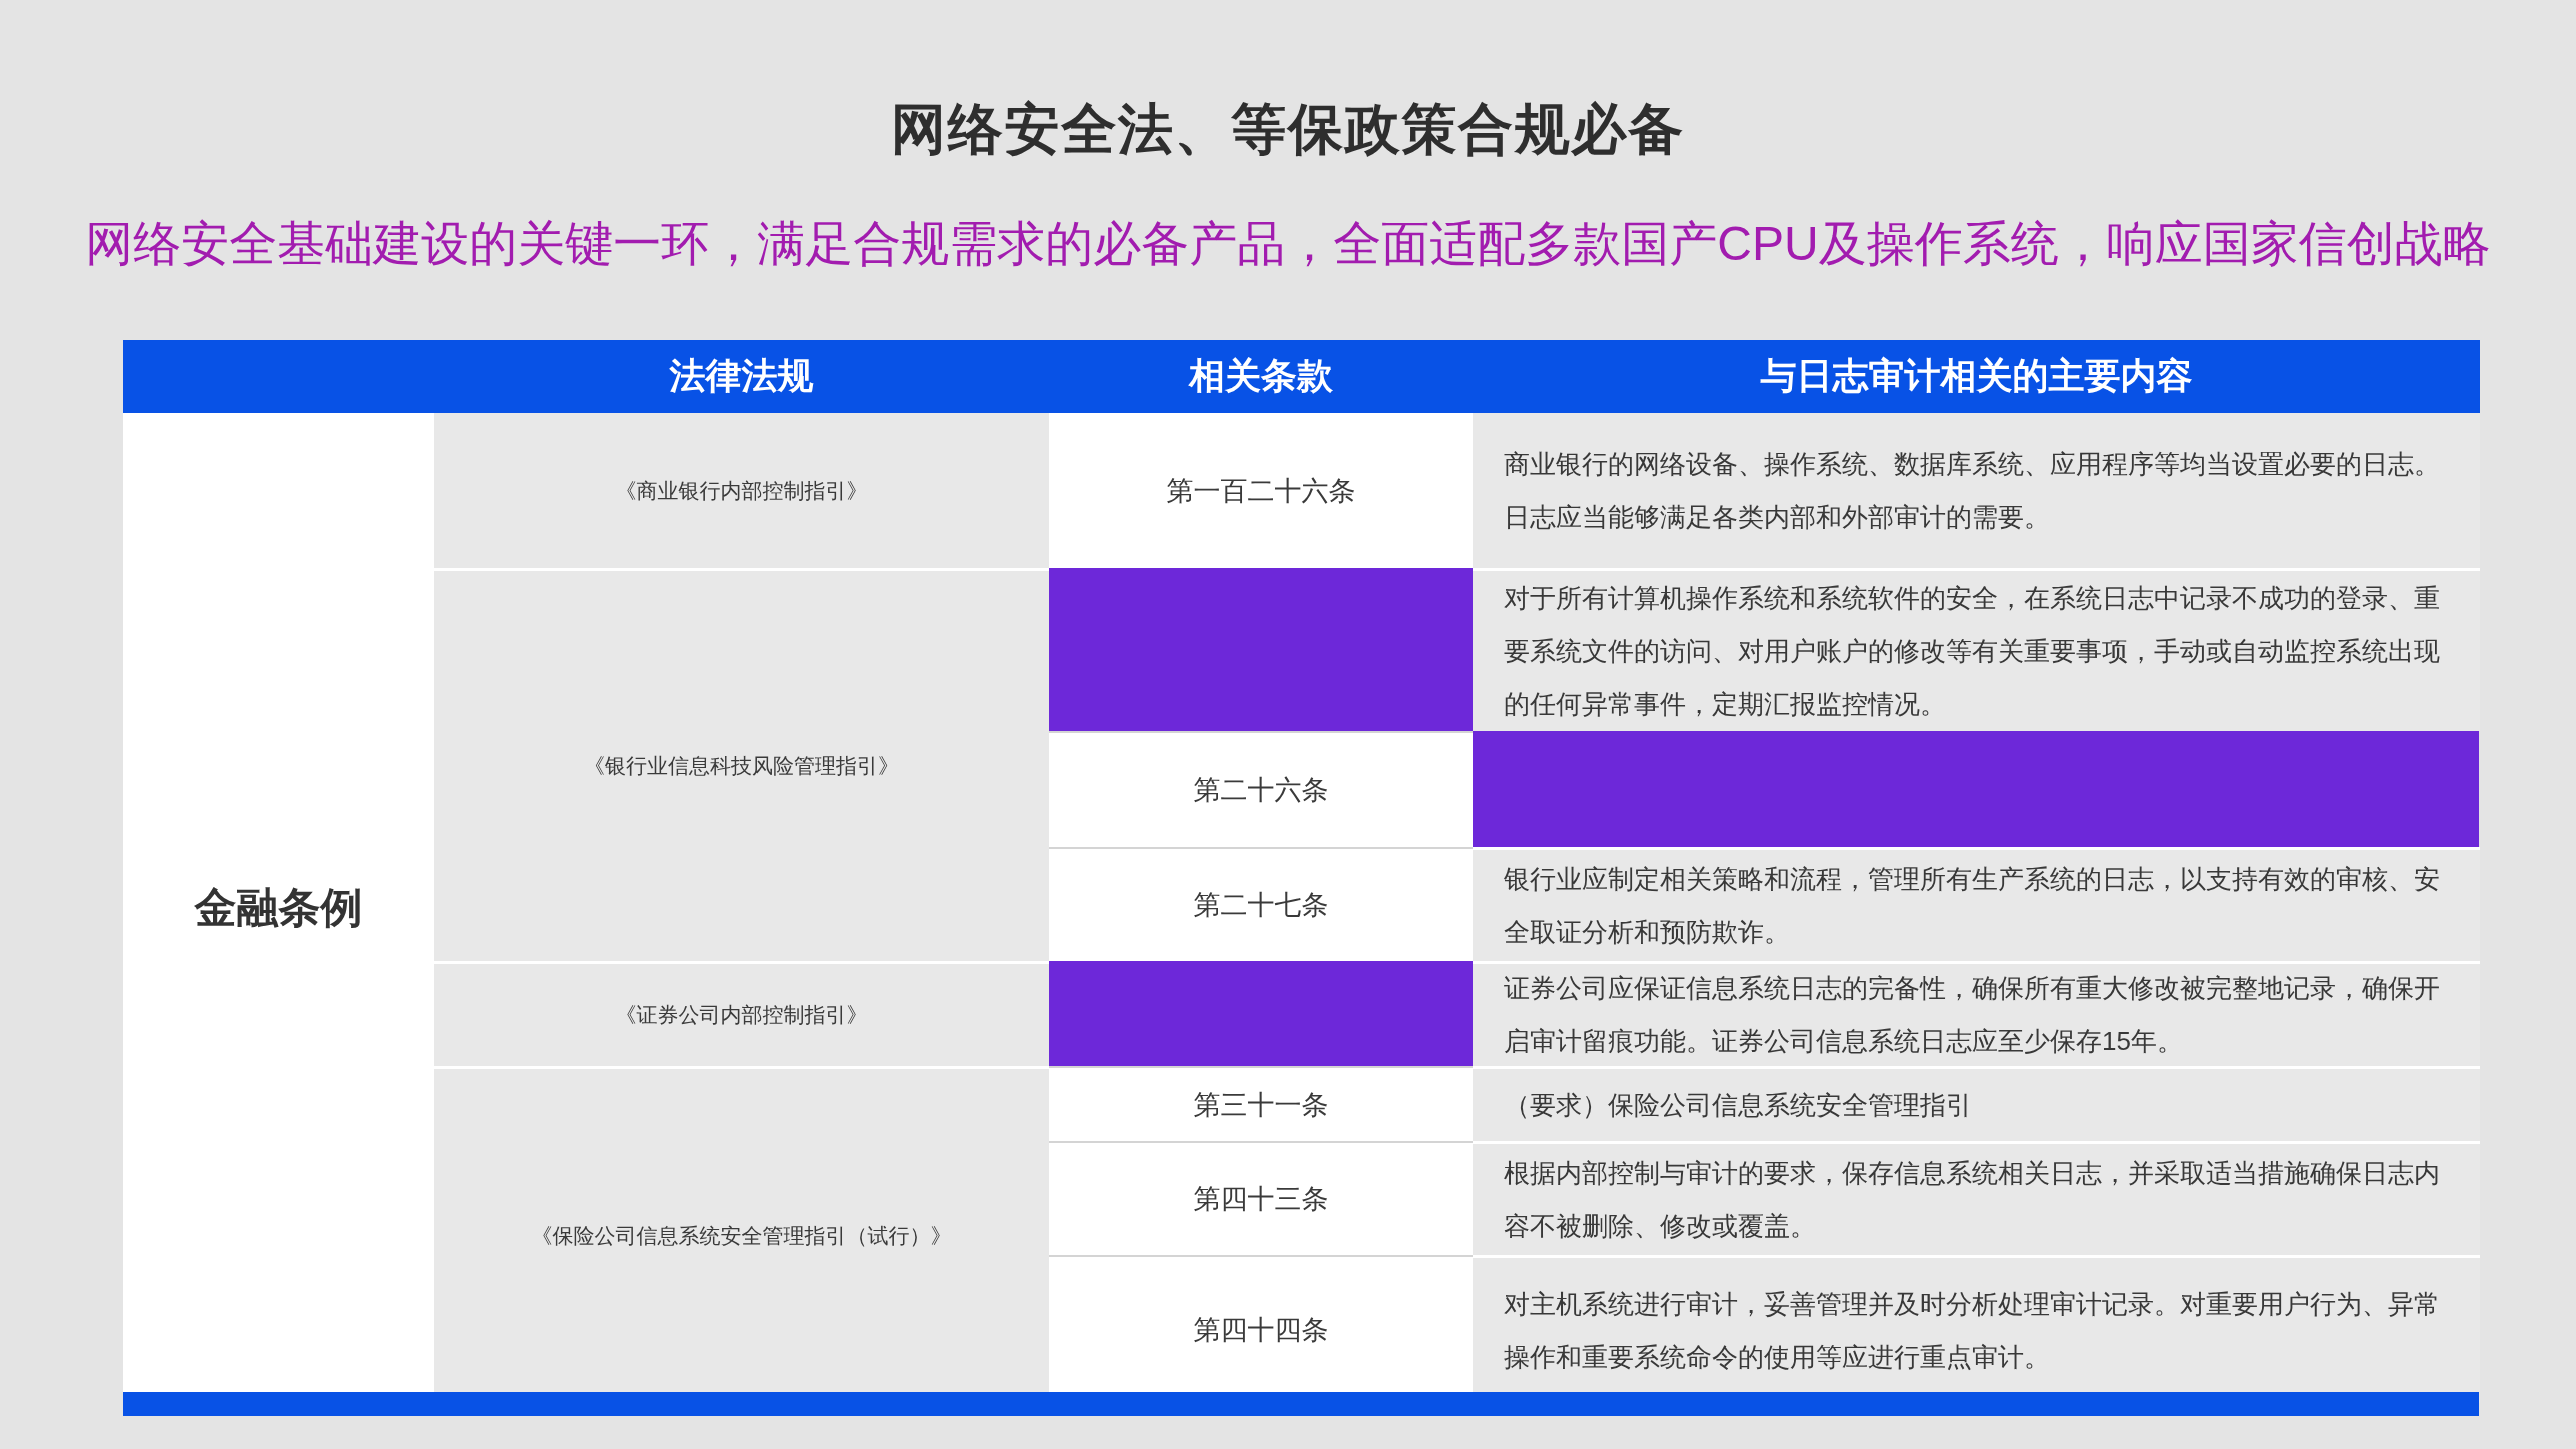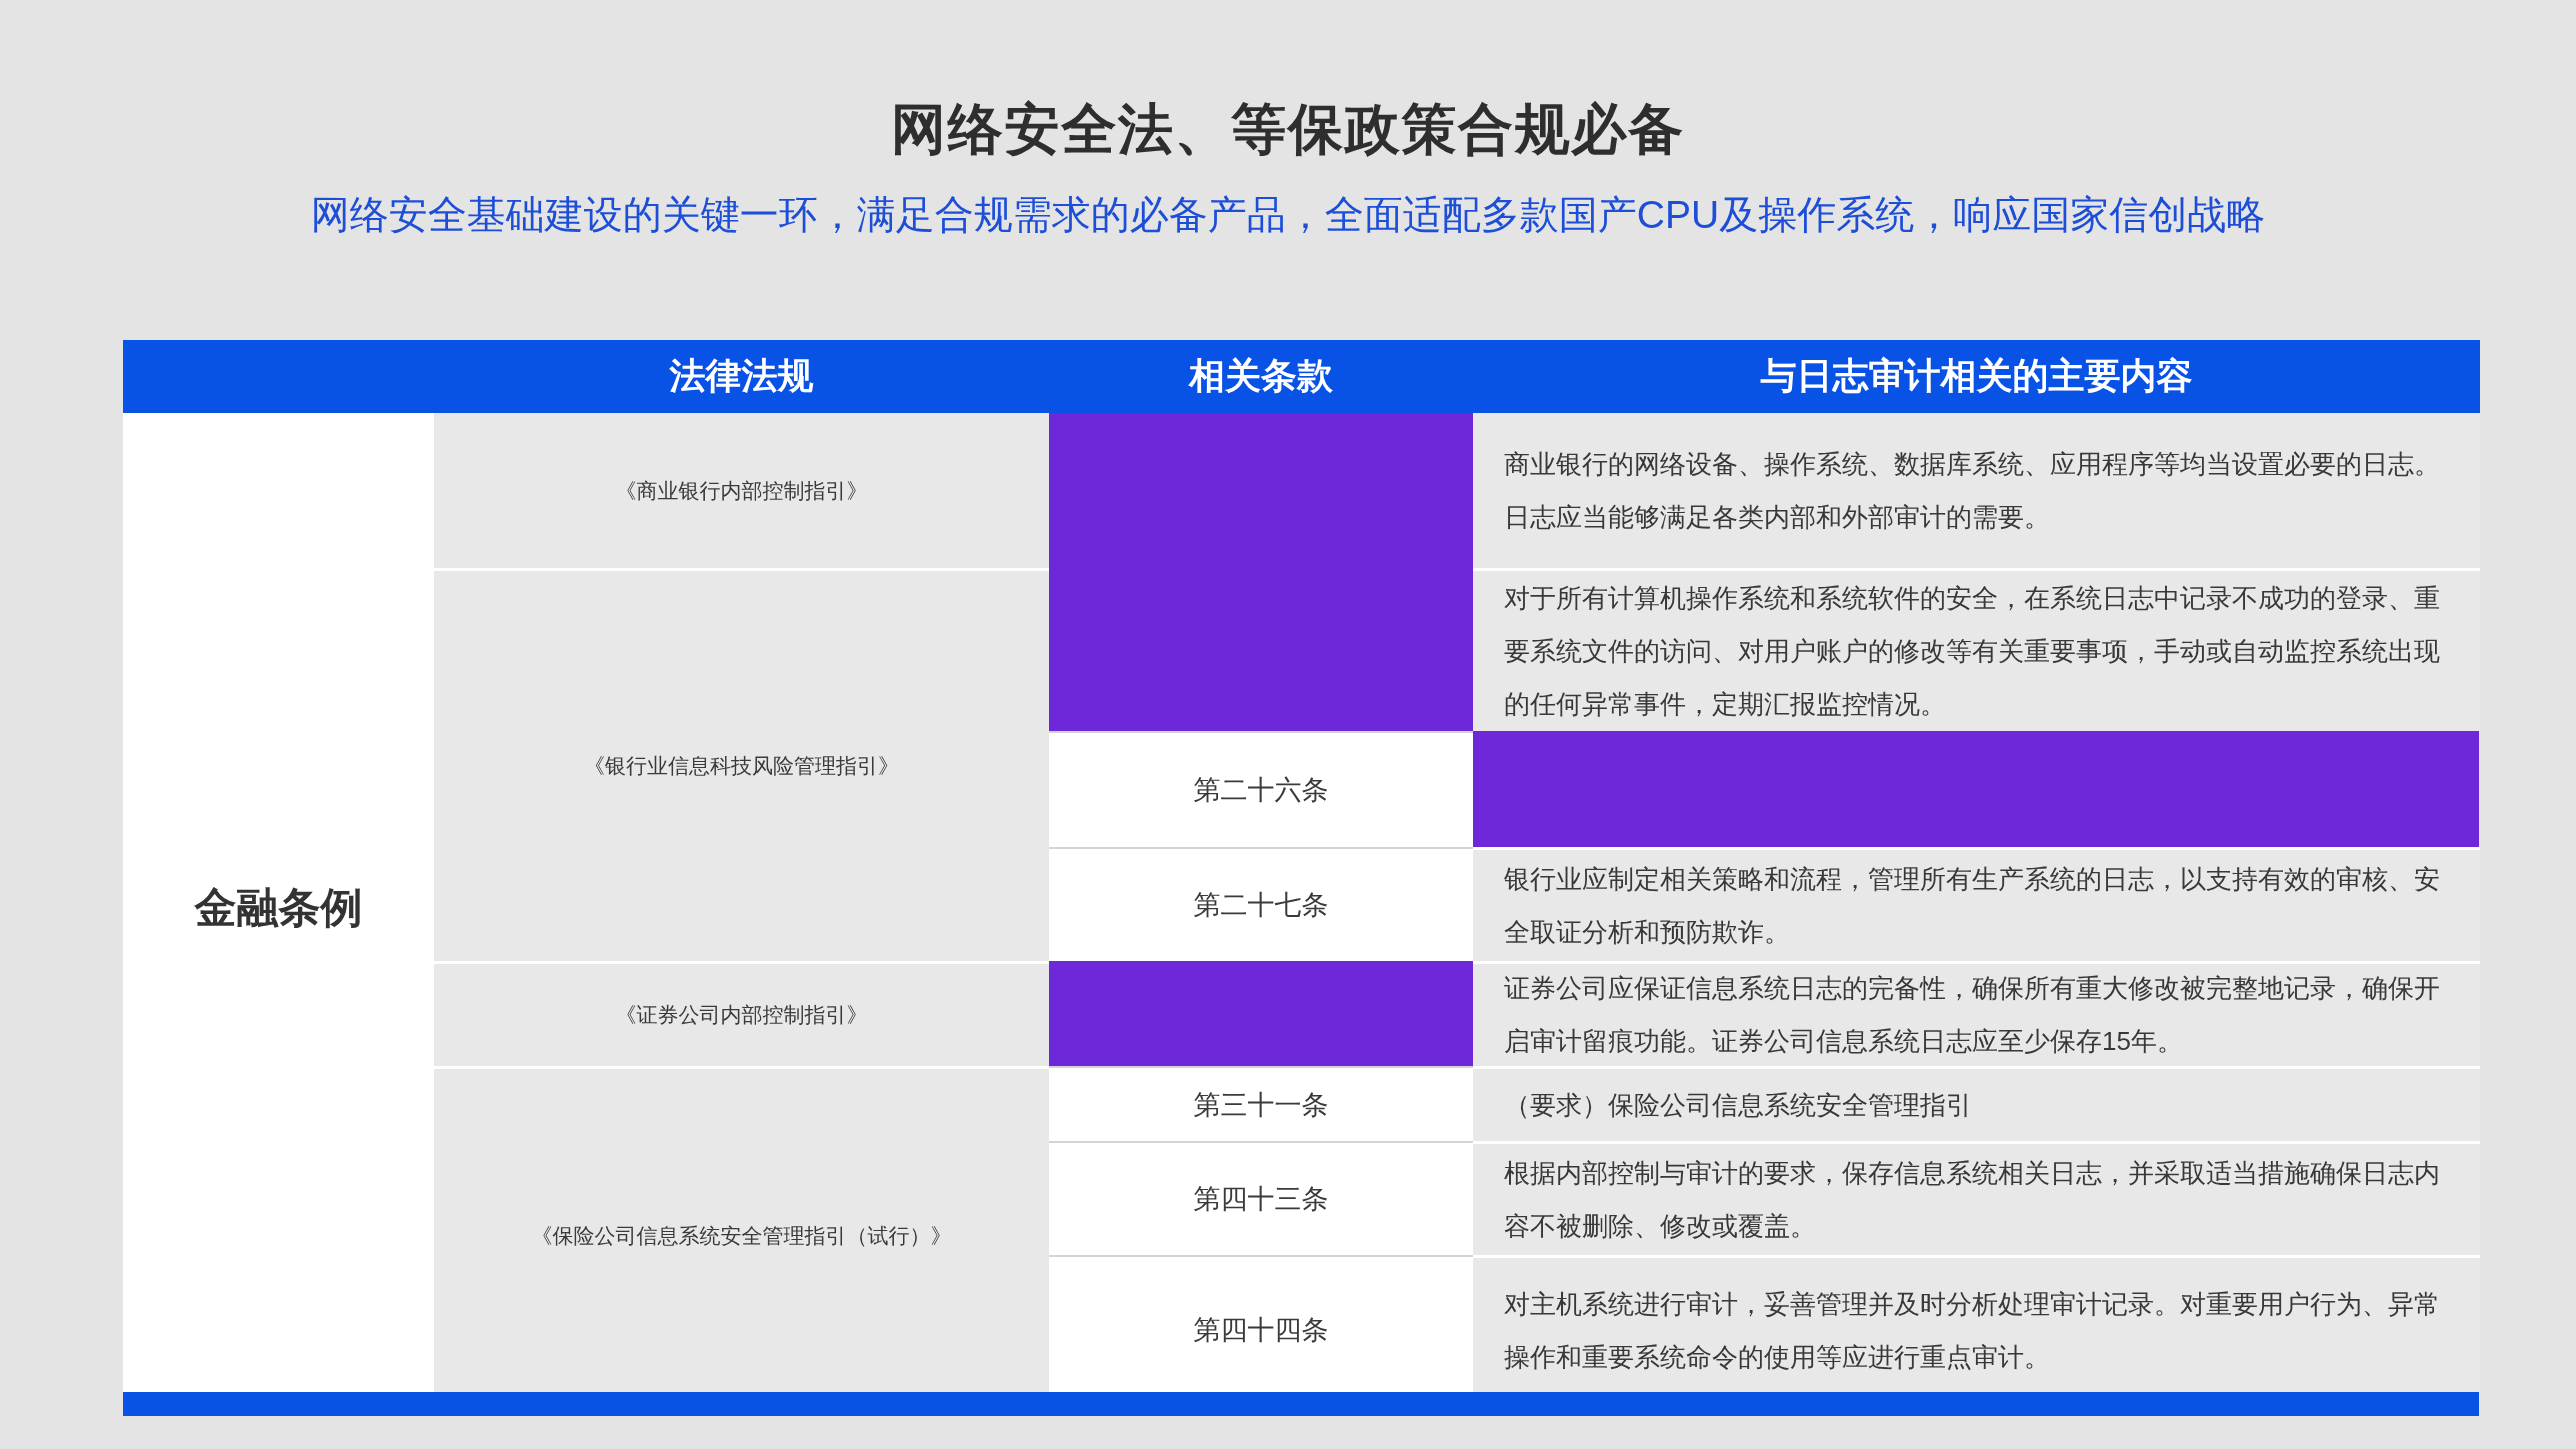--- a/index.html
+++ b/index.html
@@ -11,23 +11,23 @@
     position: relative;
     overflow: hidden;
   }
   .title {
     position: absolute; left: 0; top: 93px; width: 100%;
     text-align: center;
     font-size: 55px; font-weight: 700; color: #2E2E2E;
     letter-spacing: 1.7px;
   }
   .subtitle {
-    position: absolute; left: 0; top: 188px; width: 100%;
+    position: absolute; left: 0; top: 212px; width: 100%;
     text-align: center;
-    font-size: 39px; font-weight: 400; color: #1d4ed8;
+    font-size: 48px; font-weight: 400; color: #a21caf;
   }
   .table {
     position: absolute; left: 123px; top: 340px;
     width: 2356px; height: 846px;
     display: grid;
     grid-template-columns: 311px 615px 424px 1007px;
     grid-template-rows: 73px 155px 163px 116px 114px 105px 75px 114px 148px;
     background: #6d28d9;
   }
   .th {
@@ -81,20 +81,21 @@
   <div class="th" style="grid-column:3;grid-row:1">相关条款</div>
   <div class="th" style="grid-column:4;grid-row:1">与日志审计相关的主要内容</div>
 
   <div class="group-cell" style="grid-column:1;grid-row:2/10">金融条例</div>
 
   <div class="law-cell" style="grid-column:2;grid-row:2/3">《商业银行内部控制指引》</div>
   <div class="law-cell sep-white" style="grid-column:2;grid-row:3/6">《银行业信息科技风险管理指引》</div>
   <div class="law-cell sep-white" style="grid-column:2;grid-row:6/7">《证券公司内部控制指引》</div>
   <div class="law-cell sep-white" style="grid-column:2;grid-row:7/10">《保险公司信息系统安全管理指引（试行）》</div>
 
+  <div class="article-cell" style="grid-column:3;grid-row:2">第一百二十六条</div>
   <div class="article-cell sep-gray" style="grid-column:3;grid-row:4">第二十六条</div>
   <div class="article-cell sep-gray" style="grid-column:3;grid-row:5">第二十七条</div>
   <div class="article-cell sep-gray" style="grid-column:3;grid-row:7">第三十一条</div>
   <div class="article-cell sep-gray" style="grid-column:3;grid-row:8">第四十三条</div>
   <div class="article-cell sep-gray" style="grid-column:3;grid-row:9">第四十四条</div>
 
   <div class="content-cell" style="grid-column:4;grid-row:2">
       <span>商业银行的网络设备、操作系统、数据库系统、应用程序等均当设置必要的日志。日志应当能够满足各类内部和外部审计的需要。</span>
     </div>
   <div class="content-cell sep-white" style="grid-column:4;grid-row:3">

